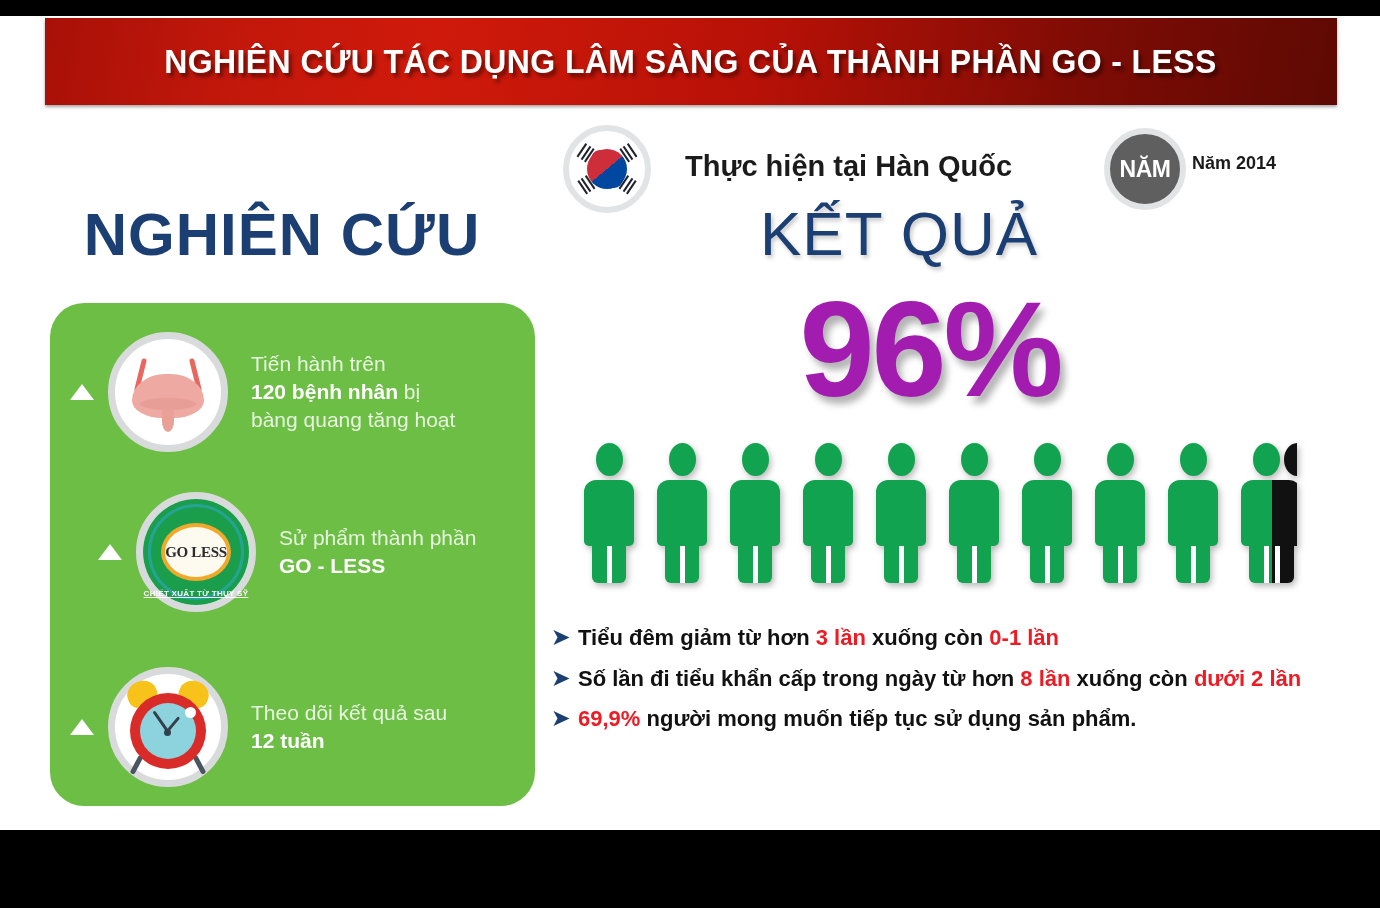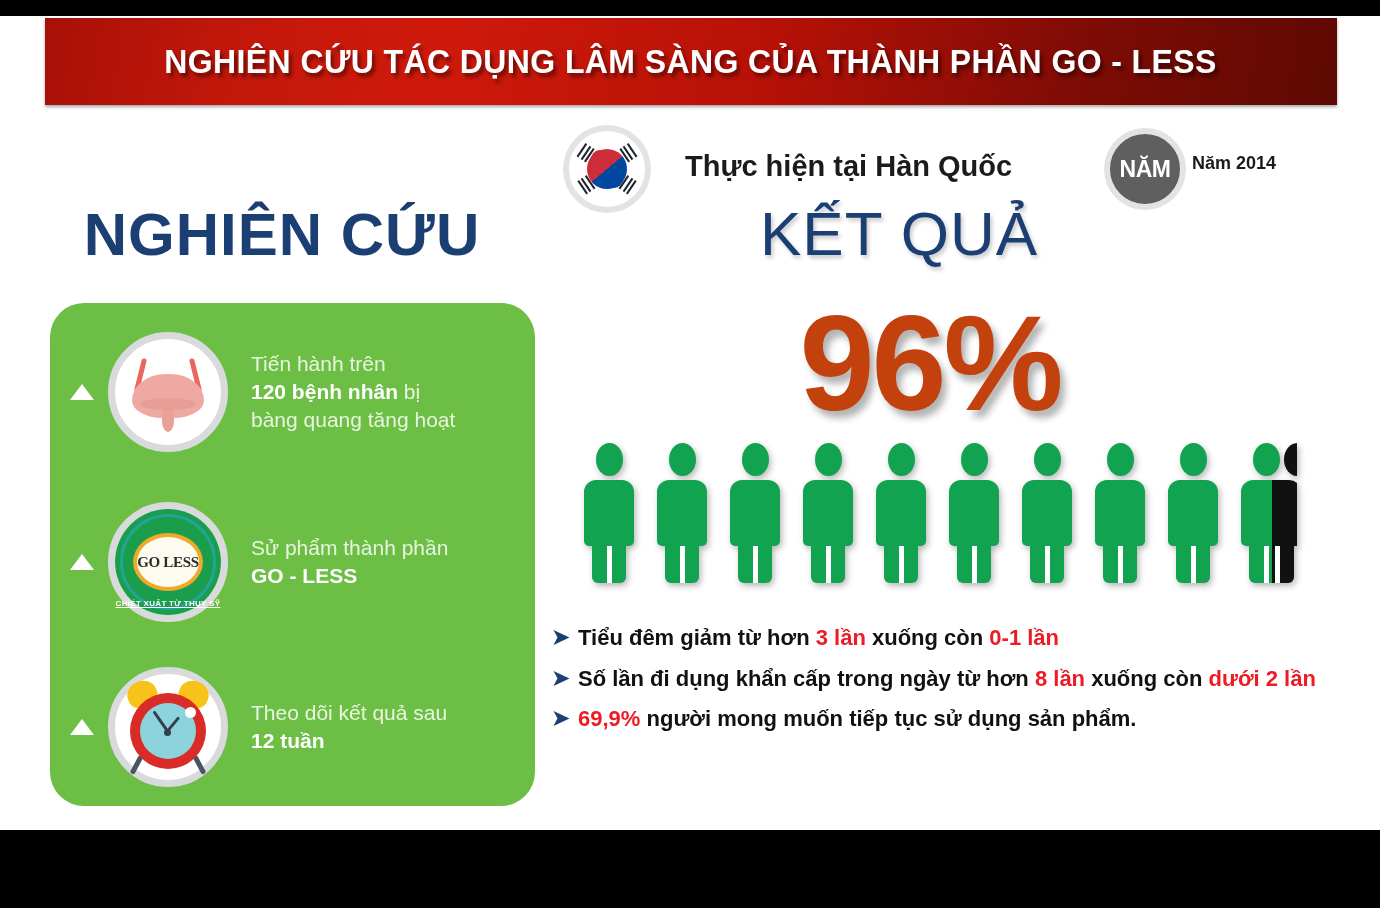--- a/index.html
+++ b/index.html
@@ -34,21 +34,21 @@
     color:#1b3f72; font-weight:bold; font-size:60px; letter-spacing:1px;
     text-align:center;
   }
 
   .green-card {
     position:absolute; left:50px; top:303px; width:485px; height:503px;
     background:#6dbe45; border-radius:34px;
   }
   .card-row { position:absolute; left:0; width:417px; height:150px; display:flex; align-items:center; }
   .row-1 { top:14px; }
-  .row-2 { top:184px; }
+  .row-2 { top:174px;margin-left:28px; }
   .row-3 { top:349px; }
 
   .tri {
     width:0;height:0;margin-left:20px;
     border-left:12px solid transparent;border-right:12px solid transparent;
     border-bottom:16px solid #ffffff;
   }
   .icon-circle {
     width:120px;height:120px;border-radius:50%;
     background:#ffffff; border:7px solid #d9dadb;
@@ -136,22 +136,22 @@
   }
   .year-circle span { color:#fff; font-weight:bold; font-size:23px; letter-spacing:-.5px; }
   .year-label { position:absolute; left:1192px; top:153px; font-size:18px; font-weight:bold; color:#1b1b1b; }
 
   .ketqua {
     position:absolute; left:760px; top:198px; width:340px; 
     color:#1b3f72; font-weight:normal; font-size:62px; letter-spacing:1px;
     text-shadow: 2px 3px 4px rgba(0,0,0,.22);
   }
   .pct {
-    position:absolute; left:740px; top:286px; width:380px; text-align:center;
-    color:#c2410c; font-weight:bold; font-size:135px; letter-spacing:-3px;
+    position:absolute; left:740px; top:272px; width:380px; text-align:center;
+    color:#a21caf; font-weight:bold; font-size:135px; letter-spacing:-3px;
     -webkit-text-stroke: 5px #ffffff; paint-order: stroke fill;
     text-shadow: 5px 7px 7px rgba(0,0,0,.30);
   }
 
   
   .people { position:absolute; left:578px; top:443px; width:740px; height:140px; display:flex; gap:11px; }
   .person { position:relative; width:62px; height:140px; flex:none;
             filter: drop-shadow(2px 3px 3px rgba(0,0,0,.28)); }
   .person .head { position:absolute; left:50%; top:0; width:27px;height:33px;margin-left:-13.5px;
             border-radius:50%; background:#12a350; }
@@ -338,21 +338,21 @@
       </div>
     </div>
 
   <div class="bullets">
       <div class="bullet">
         <span class="chev">➤</span>
         <span class="txt"><span>Tiểu đêm giảm từ hơn </span><span class="hl">3 lần</span><span> xuống còn </span><span class="hl">0-1 lần</span></span>
       </div>
       <div class="bullet">
         <span class="chev">➤</span>
-        <span class="txt"><span>Số lần đi dụng khẩn cấp trong ngày từ hơn </span><span class="hl">8 lần</span><span> xuống còn </span><span class="hl">dưới 2 lần</span></span>
+        <span class="txt"><span>Số lần đi tiểu khẩn cấp trong ngày từ hơn </span><span class="hl">8 lần</span><span> xuống còn </span><span class="hl">dưới 2 lần</span></span>
       </div>
       <div class="bullet">
         <span class="chev">➤</span>
         <span class="txt"><span class="hl">69,9%</span><span> người mong muốn tiếp tục sử dụng sản phẩm.</span></span>
       </div>
     </div>
 
   <div class="bar-bottom"></div>
 </div>
 

